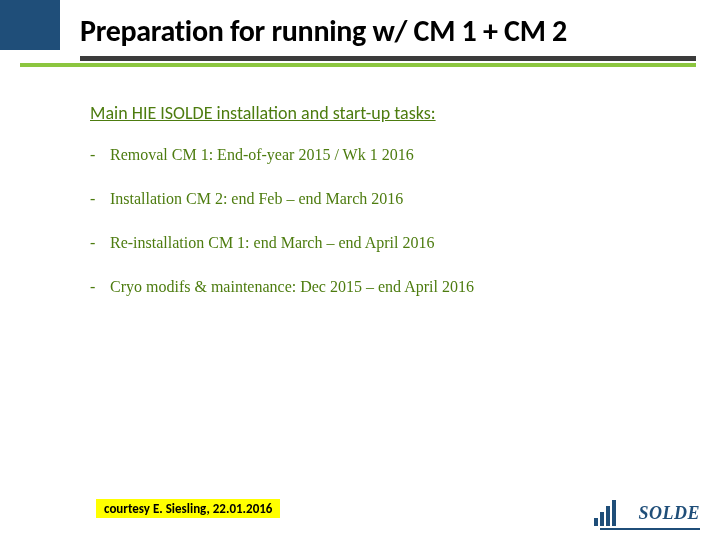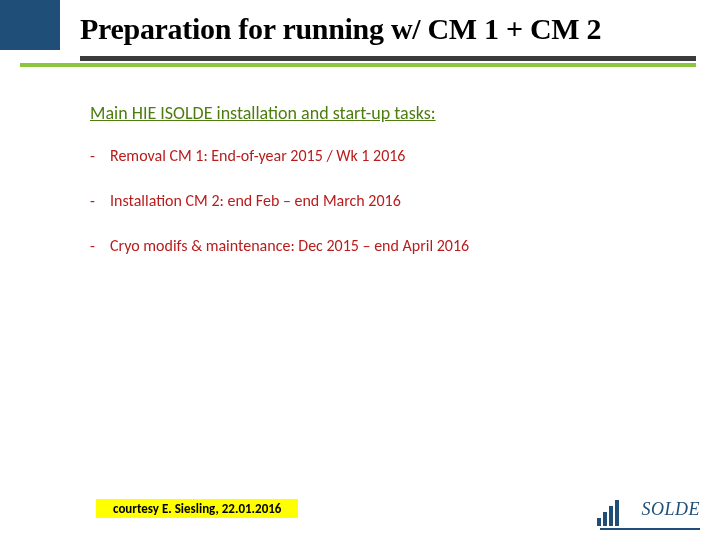--- a/index.html
+++ b/index.html
@@ -24,21 +24,20 @@
     background: #1f4e79;
   }
   .title {
     position: absolute;
     left: 80px;
     top: 12px;
     font-size: 30px;
     font-weight: 700;
     color: #000;
     letter-spacing: -0.3px;
-    font-family: Liberation Serif, serif;
   }
   .rule-dark {
     position: absolute;
     top: 56px;
     left: 80px;
     right: 24px;
     height: 5px;
     background: #3b3b3b;
   }
   .rule-green {
@@ -59,48 +58,50 @@
     font-size: 18px;
     text-decoration: underline;
     color: #4d7c0f;
     margin-bottom: 22px;
   }
   .task-list {
     list-style: none;
   }
   .task-item {
     font-size: 16px;
-    color: #b91c1c;
+    color: #4d7c0f;
     margin-bottom: 26px;
     position: relative;
     padding-left: 20px;
+    font-family: Liberation Serif, serif;
   }
   .task-item::before {
     content: "-";
     position: absolute;
     left: 0;
     top: 0;
   }
   .credit {
     position: absolute;
     left: 96px;
     bottom: 22px;
     background: #ffff00;
-    padding: 2px 17px;
+    padding: 2px 8px;
     font-size: 13px;
     font-weight: 700;
     color: #000;
   }
   .logo {
     position: absolute;
     right: 20px;
     bottom: 14px;
     display: flex;
-    align-items: flex-start;
+    align-items: center;
     gap: 20px;
+    font-weight: bold;
   }
   .logo-bars {
     display: flex;
     align-items: flex-end;
     gap: 2px;
   }
   .logo-bar {
     width: 4px;
     background: #1f4e79;
   }
@@ -134,20 +135,21 @@
   <div class="title">Preparation for running w/ CM 1 + CM 2</div>
   <div class="rule-dark"></div>
   <div class="rule-green"></div>
 </div>
 
 <div class="content">
   <div class="subhead">Main HIE ISOLDE installation and start-up tasks:</div>
   <ul class="task-list">
     <li class="task-item">Removal CM 1: End-of-year 2015 / Wk 1 2016</li>
     <li class="task-item">Installation CM 2: end Feb – end March 2016</li>
+    <li class="task-item">Re-installation CM 1: end March – end April 2016</li>
     <li class="task-item">Cryo modifs &amp; maintenance: Dec 2015 – end April 2016</li>
   </ul>
 </div>
 
 <div class="credit">courtesy E. Siesling, 22.01.2016</div>
 
 <div class="logo">
   <div class="logo-bars">
     <div class="logo-bar"></div>
     <div class="logo-bar"></div>

